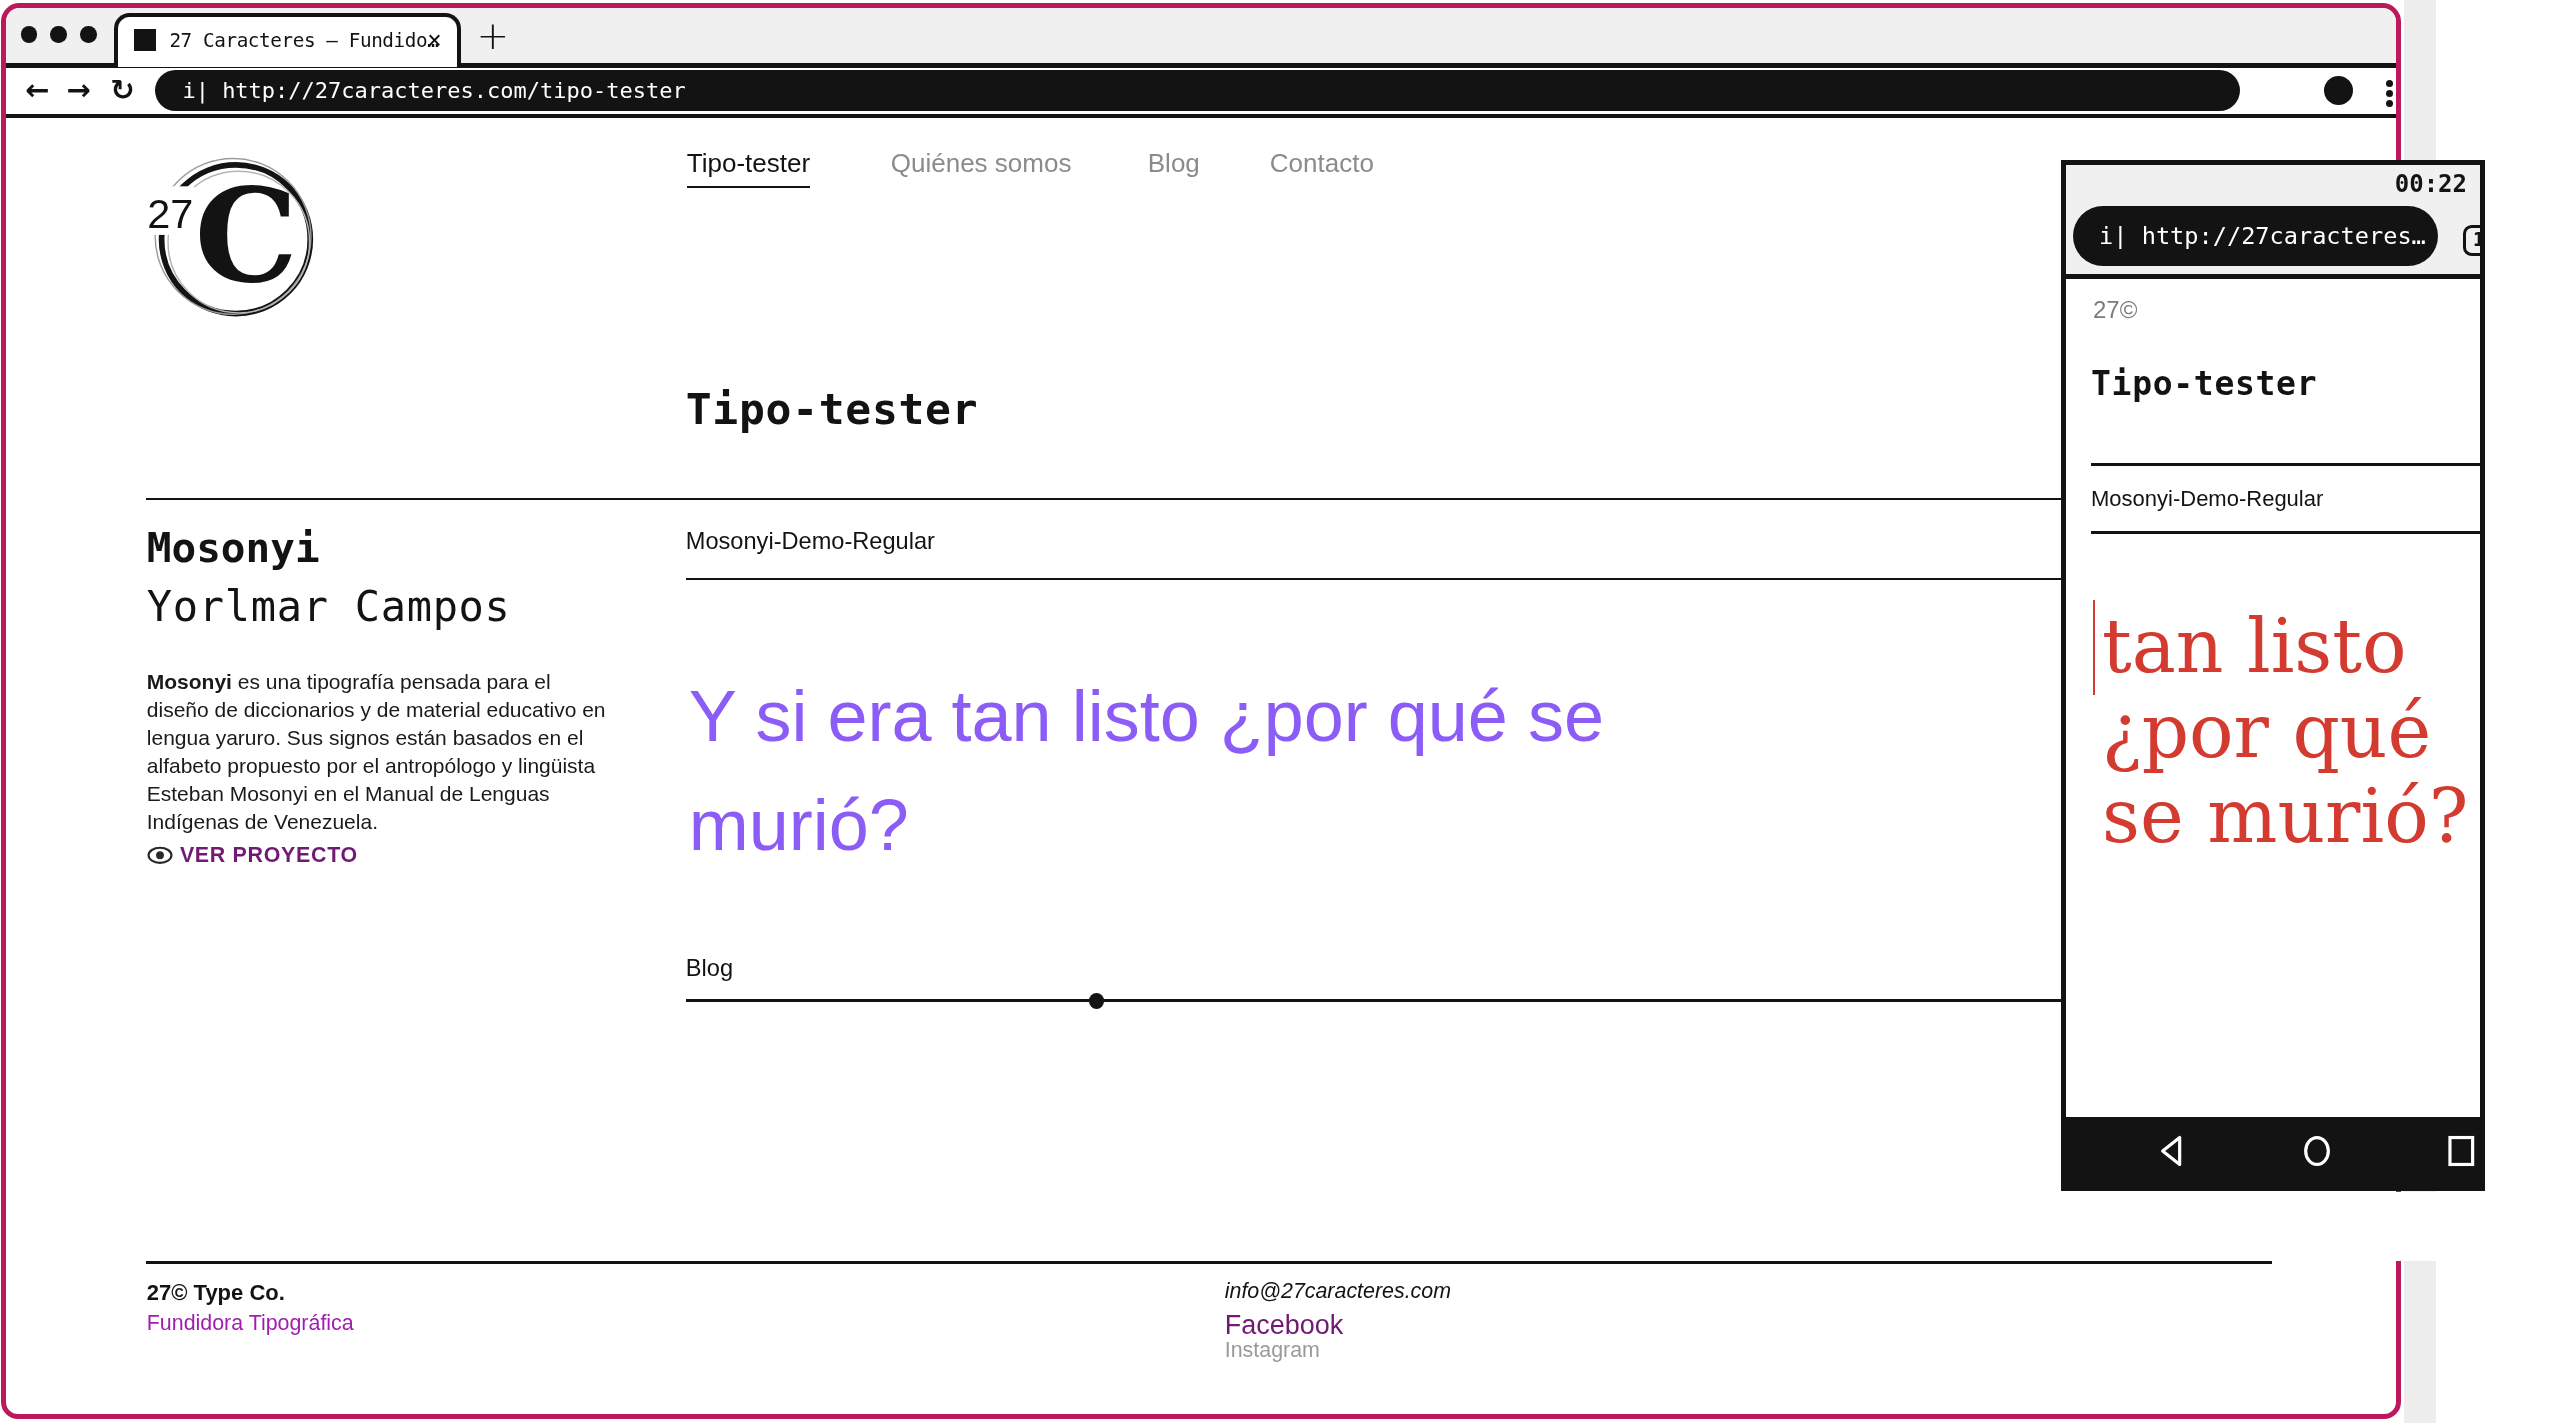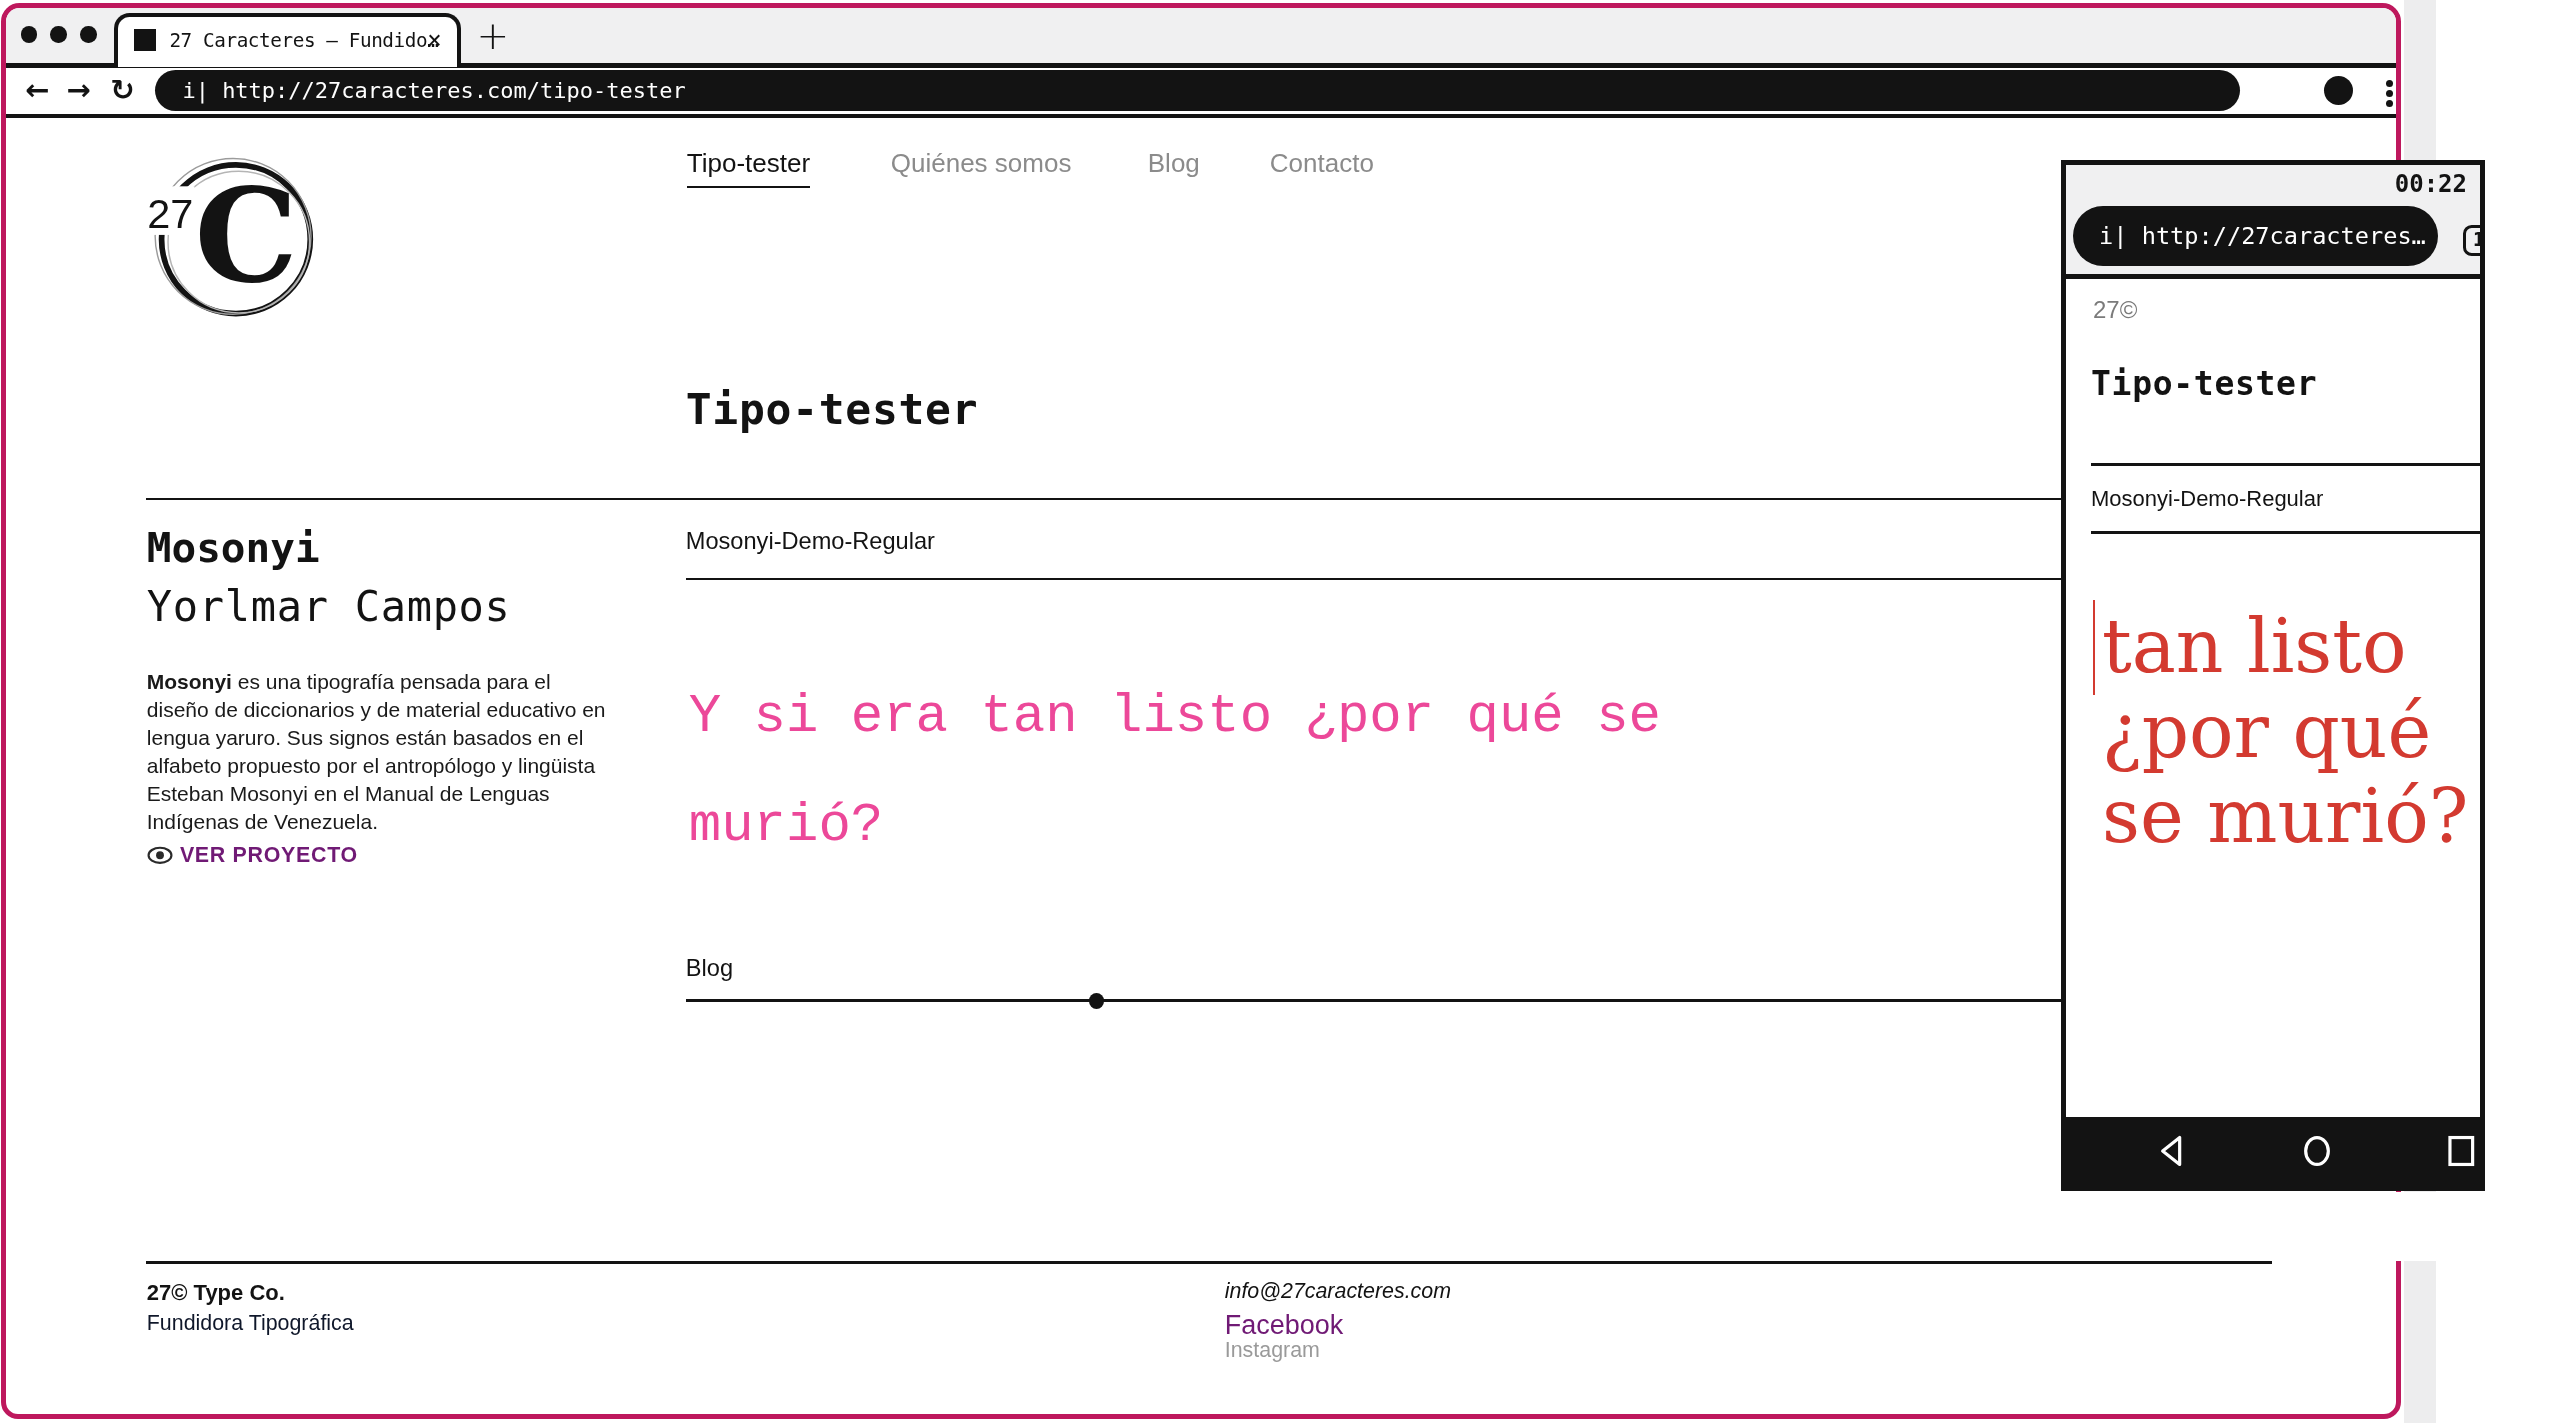--- a/index.html
+++ b/index.html
@@ -57,26 +57,26 @@
   .sb-designer{position:absolute;left:134px;top:465px;font-size:42px;line-height:1;letter-spacing:0.7px;}
   .sb-desc{position:absolute;left:134px;top:526px;width:463px;font-size:21px;line-height:28px;color:#1a1a1a;}
   .sb-cta{position:absolute;left:134px;top:722px;font-size:21.4px;font-weight:bold;color:#701a75;letter-spacing:0.7px;}
   .sb-cta svg{vertical-align:-2.9px;margin-right:7.1px;}
 
   
   .font-select{position:absolute;left:673px;top:409px;font-size:23.6px;line-height:1;}
   .size-label{position:absolute;left:673px;top:836px;font-size:23.6px;line-height:1;}
   .slider-line{position:absolute;left:673px;top:878px;width:1587px;height:2.9px;background:#131313;}
   .slider-thumb{position:absolute;left:1076px;top:872px;width:15.7px;height:15.7px;border-radius:50%;background:#131313;}
-  .preview{position:absolute;left:676px;top:541px;color:#ec4899;font-family:Liberation Mono, monospace;font-size:54px;}
+  .preview{position:absolute;left:676px;top:541px;color:#8b5cf6;font-family:Liberation Sans, sans-serif;font-size:72px;}
   .preview div{line-height:109px;white-space:nowrap;}
 
   
   .f-company{position:absolute;left:134px;top:1161px;font-size:22px;font-weight:bold;line-height:1;}
-  .f-tagline{position:absolute;left:134px;top:1192px;font-size:21.4px;line-height:1;color:#0f172a;text-align:right;}
+  .f-tagline{position:absolute;left:134px;top:1192px;font-size:21.4px;line-height:1;color:#a21caf;text-align:right;}
   .f-email{position:absolute;left:1212px;top:1160px;font-size:21.4px;font-style:italic;line-height:1;}
   .f-fb{position:absolute;left:1212px;top:1191px;font-size:27px;color:#701a75;line-height:1;}
   .f-ig{position:absolute;left:1212px;top:1219px;font-size:21.4px;color:#9a9a9a;line-height:1;}
 
   
   .phone{
     position:absolute;left:2061px;top:160px;width:424px;height:1031px;box-sizing:border-box;
     border:5px solid #131313;background:#fff;z-index:5;overflow:hidden;
   }
   .phone-after{position:absolute;left:2061px;top:1192px;width:515px;height:69px;background:#fff;z-index:5;}

